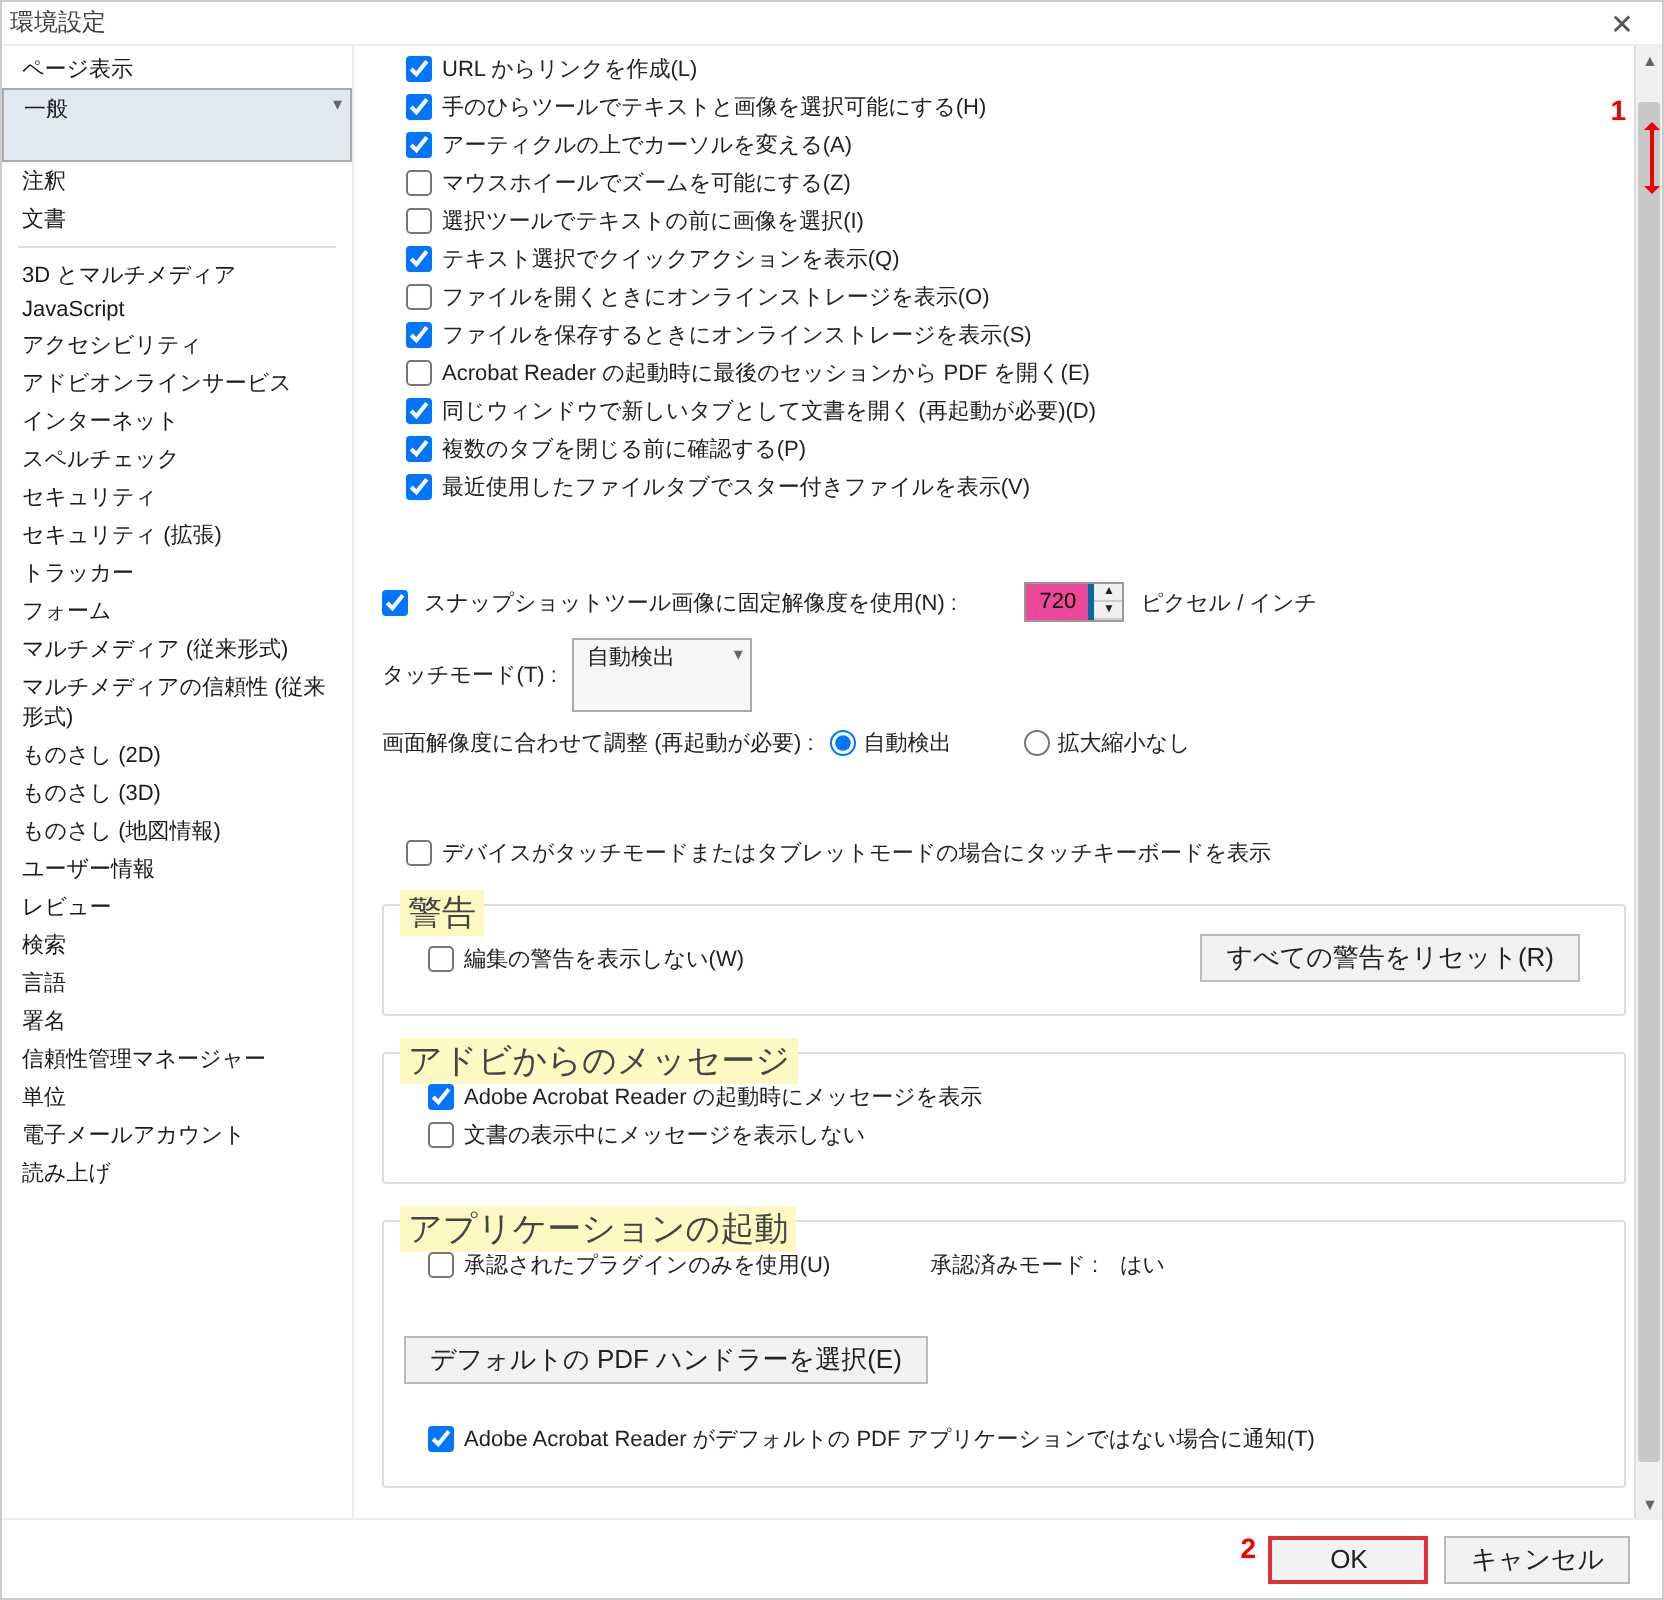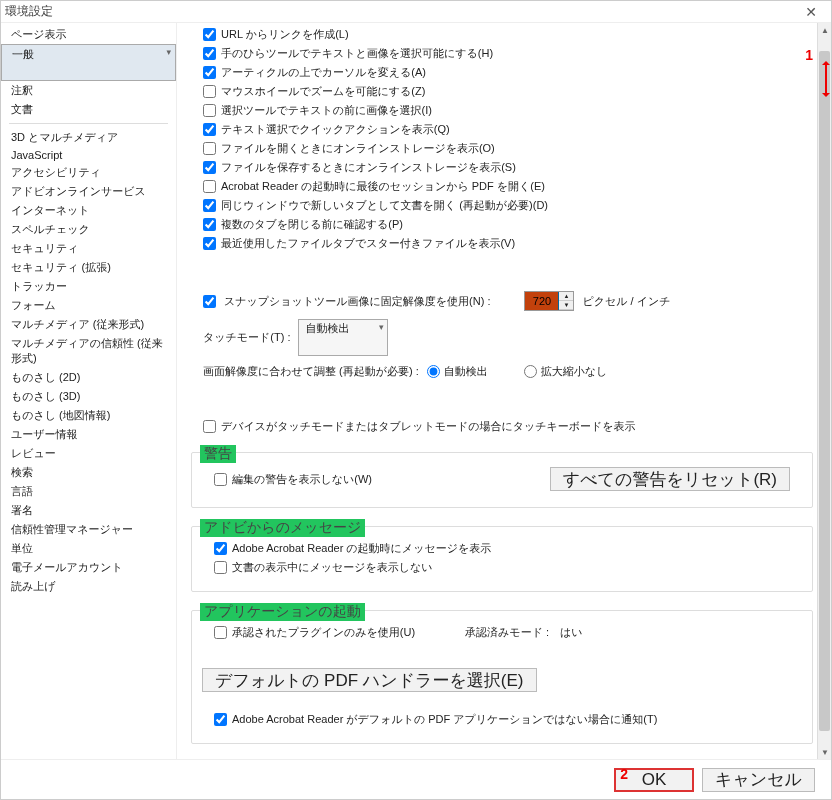--- a/index.html
+++ b/index.html
@@ -11,32 +11,32 @@
 .body{display:flex;flex:1;overflow:hidden}
 .sidebar{width:176px;border-right:1px solid #eee;padding:2px 0;overflow:auto;background:#fff}
 .sidebar .item{padding:2px 10px;font-size:11px;color:#1a1a1a;cursor:default}
 .sidebar .item.sel{background:#e0e8f0}
 .sidebar .sep{height:1px;background:#ddd;margin:4px 8px}
 .content{flex:1;position:relative;overflow:hidden}
 .scrollwrap{position:absolute;inset:0;overflow:hidden;padding:0 18px 8px 14px}
 .chk{display:flex;align-items:center;gap:5px;margin:4px 12px;font-size:11px}
 .chk input{width:13px;height:13px}
 .spacer{height:28px}
-.row{display:flex;align-items:center;gap:8px;margin:8px 12px}
+.row{display:flex;align-items:center;gap:8px;margin:8px 0}
 .numbox{width:50px;height:20px;display:flex;border:1px solid #999;background:#fff}
-.numbox .val{flex:1;background:#c2410c;color:#000;display:flex;align-items:center;justify-content:center;border-right:1px solid #0369a1}
+.numbox .val{flex:1;background:#ec4899;color:#000;display:flex;align-items:center;justify-content:center;border-right:3px solid #0369a1}
 .numbox .sp{width:14px;display:flex;flex-direction:column}
 .numbox .sp span{flex:1;display:flex;align-items:center;justify-content:center;font-size:6px;border-bottom:1px solid #ccc;background:#f0f0f0}
 .lbl{font-size:11px}
 .sel{height:37px;border:1px solid #aaa;background:#f6f6f6;padding:1px 18px 1px 6px;position:relative;font-size:11px;min-width:90px}
 .sel::after{content:"▾";position:absolute;right:4px;top:2px;font-size:9px;color:#666}
 .radio{display:flex;align-items:center;gap:4px;font-size:11px}
 .group{border:1px solid #ddd;border-radius:2px;margin:18px 0 0 0;padding:10px 10px 12px 10px;position:relative}
-.group .legend{position:absolute;top:-8px;left:8px;background:#22c55e;padding:0 4px;font-size:14px;color:#444}
-.btn{height:24px;padding:0 12px;border:1px solid #bbb;background:#f2f2f2;font-size:17px;display:inline-flex;align-items:center;cursor:default}
+.group .legend{position:absolute;top:-8px;left:8px;background:#fef9c3;padding:0 4px;font-size:17px;color:#444}
+.btn{height:24px;padding:0 12px;border:1px solid #bbb;background:#f2f2f2;font-size:13px;display:inline-flex;align-items:center;cursor:default}
 .footer{height:40px;display:flex;align-items:center;justify-content:flex-end;gap:8px;padding:0 16px;border-top:1px solid #eee}
 .footer .btn{min-width:80px;justify-content:center}
 .okbtn{border:2px solid #d33}
 .scrollbar{position:absolute;right:0;top:0;width:14px;height:100%;background:#f0f0f0;border-left:1px solid #ddd}
 .thumb{position:absolute;left:1px;right:1px;top:28px;height:calc(100% - 56px);background:#c8c8c8;border-radius:2px}
 .arrowup,.arrowdn{position:absolute;left:0;width:14px;height:14px;display:flex;align-items:center;justify-content:center;font-size:8px;color:#666}
 .arrowup{top:0}
 .arrowdn{bottom:0}
 .ann{position:absolute;color:#e00;font-weight:bold;font-size:14px;z-index:10}
 .ann1{right:18px;top:24px}

